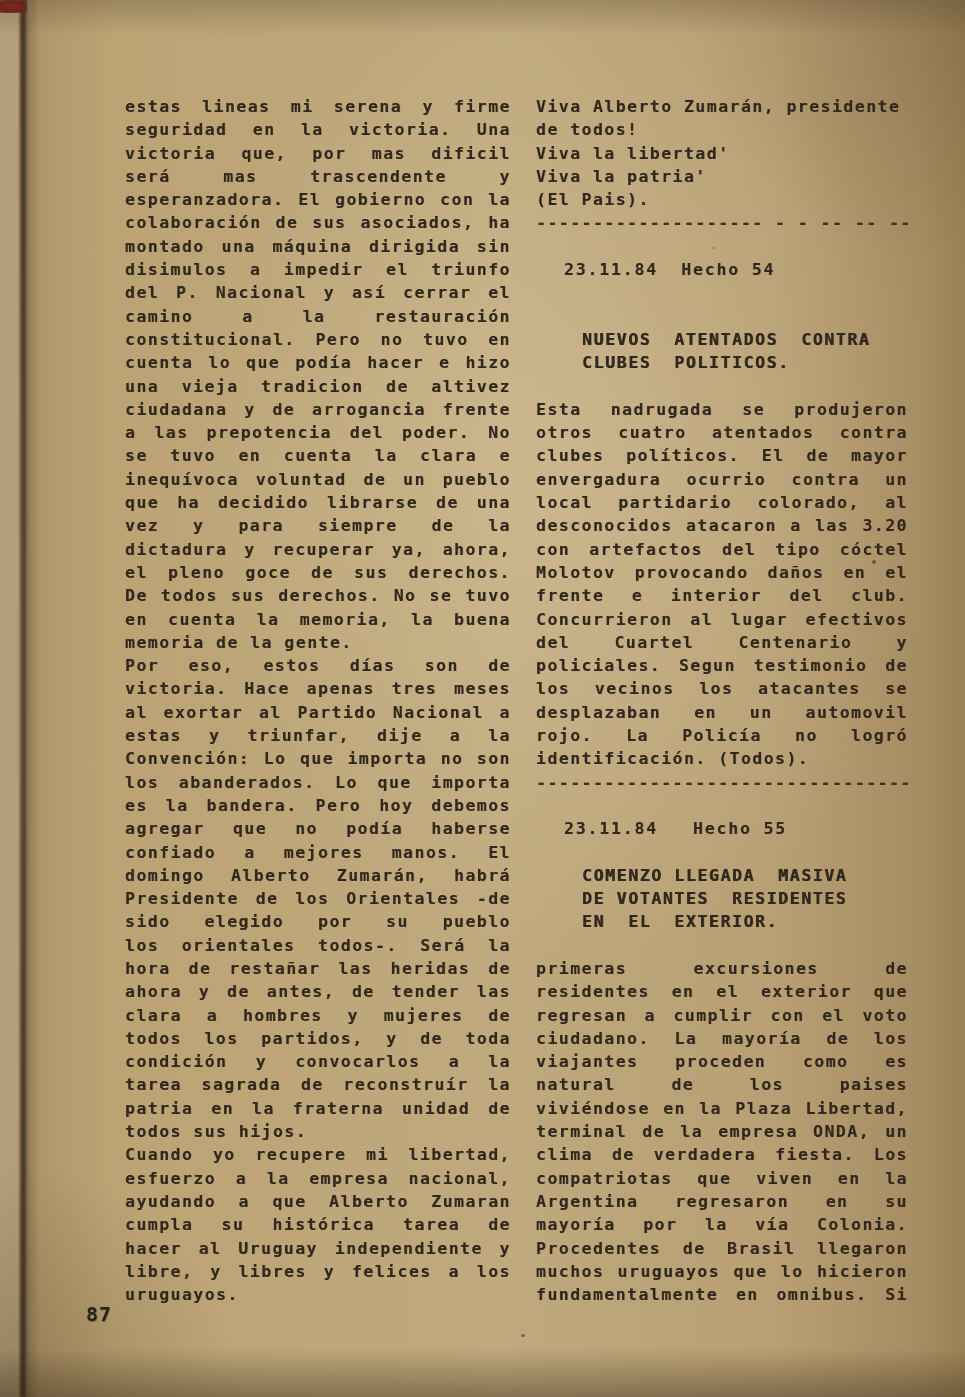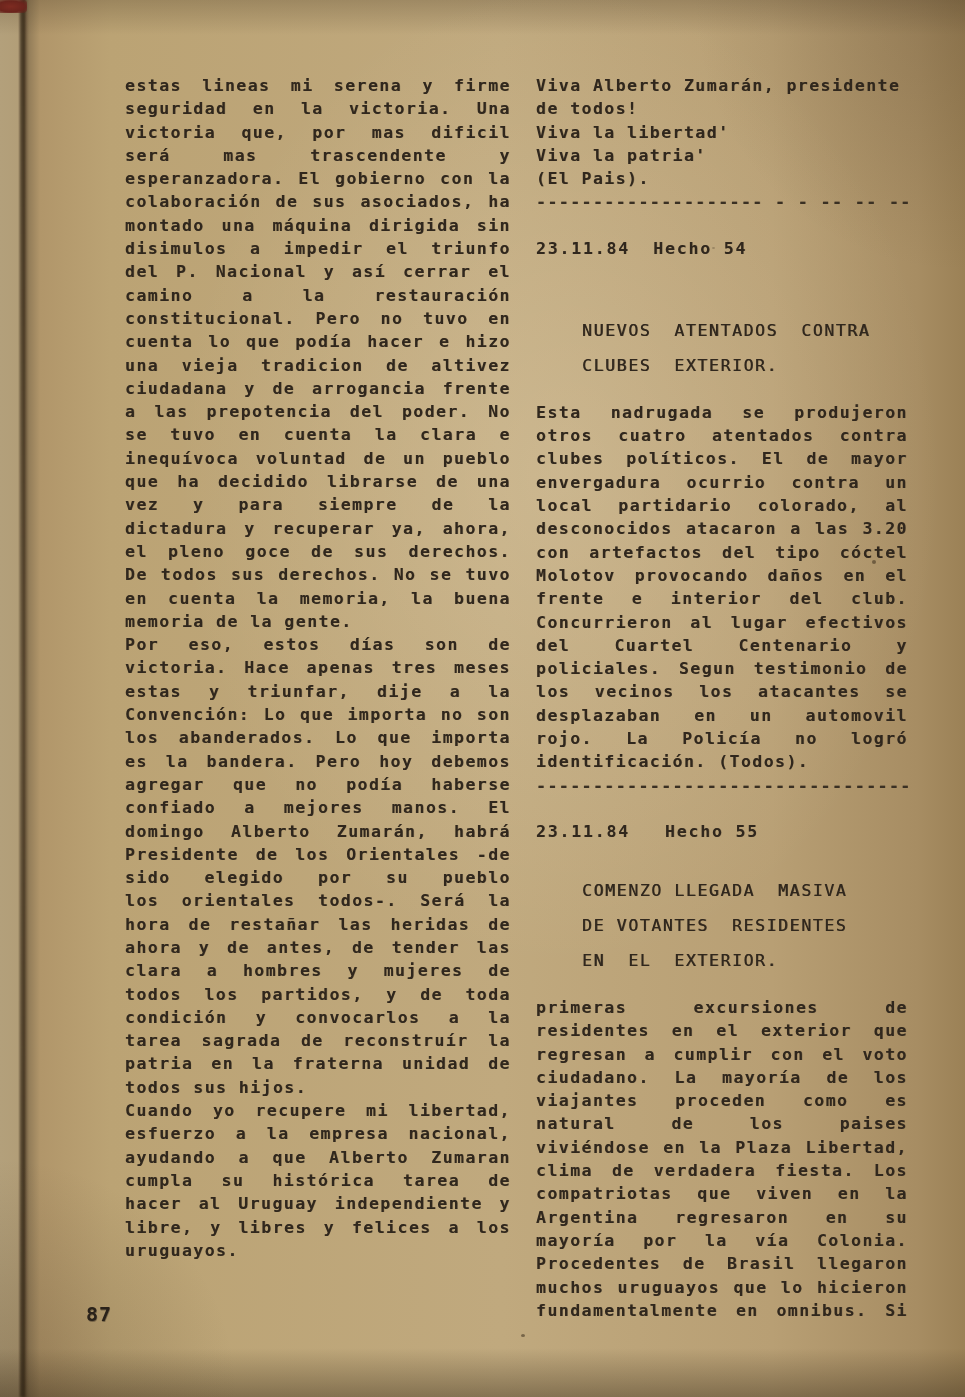--- a/index.html
+++ b/index.html
@@ -9,34 +9,34 @@
     overflow:hidden;
     font-family:"DejaVu Sans Mono", monospace;
     background:
       radial-gradient(circle at 100% 0%, rgba(92,72,46,0.28) 0%, rgba(92,72,46,0) 16%),
       radial-gradient(circle at 0% 100%, rgba(80,62,38,0.30) 0%, rgba(80,62,38,0) 14%),
       radial-gradient(ellipse 640px 820px at 58% 34%, rgba(255,243,216,0.20) 0%, rgba(255,243,216,0) 60%),
       linear-gradient(180deg, rgba(74,58,36,0.28) 0%, rgba(74,58,36,0) 2.5%, rgba(74,58,36,0) 96.5%, rgba(52,40,23,0.42) 100%),
       linear-gradient(90deg, #b3a07b 0px, #b29e78 18px, #5f4c33 24px, #937d59 29px, #b1966a 40px, #bba374 110px, #c0a97e 52%, #b89f74 80%, #a78d63 95%, #9b8156 100%);
   }
   .col{
-    position:absolute;top:74px;
+    position:absolute;top:95px;
     font-size:16.5px;line-height:23.3px;font-weight:700;
     letter-spacing:1.45px;
     color:#30271d;
     text-shadow:0.4px 0.4px 0.5px rgba(48,39,29,0.35);
   }
   #col-left{left:125px;width:386px;}
   #col-right{left:536px;width:372px;}
   .line{height:23.3px;overflow:hidden;white-space:pre;}
   .jl{white-space:normal;text-align:justify;text-align-last:justify;}
-  .hline{font-weight:400;padding-left:46px;letter-spacing:1.6px;
-         text-shadow:0.6px 0 0 rgba(48,39,29,0.8);margin-top:12px;}
+  .hline{font-weight:700;padding-left:46px;letter-spacing:1.6px;
+         text-shadow:0.6px 0 0 rgba(48,39,29,0.8);}
   .sep{color:#3a3023;}
-  .date{letter-spacing:1.8px;}
+  .date{letter-spacing:1.8px;margin-left:28px;}
   .page-number{
     position:absolute;left:86px;top:1303px;
     font:800 20px/22px "DejaVu Sans Mono", monospace;
     color:#2a221a;letter-spacing:1px;
     text-shadow:0.5px 0.5px 0.6px rgba(42,34,26,0.4);
   }
   .red-mark{
     position:absolute;left:0;top:0;width:27px;height:13px;
     background:radial-gradient(ellipse at 40% 50%, #7d2b21 0%, #6a241c 60%, rgba(95,31,24,0.25) 100%);
     border-radius:0 3px 4px 0;
@@ -82,20 +82,21 @@
       <div class="line jl">inequívoca voluntad de un pueblo</div>
       <div class="line jl">que ha decidido librarse de una</div>
       <div class="line jl">vez y para siempre de la</div>
       <div class="line jl">dictadura y recuperar ya, ahora,</div>
       <div class="line jl">el pleno goce de sus derechos.</div>
       <div class="line jl">De todos sus derechos. No se tuvo</div>
       <div class="line jl">en cuenta la memoria, la buena</div>
       <div class="line">memoria de la gente.</div>
       <div class="line jl">Por eso, estos días son de</div>
       <div class="line jl">victoria. Hace apenas tres meses</div>
+      <div class="line jl">al exortar al Partido Nacional a</div>
       <div class="line jl">estas y triunfar, dije a la</div>
       <div class="line jl">Convención: Lo que importa no son</div>
       <div class="line jl">los abanderados. Lo que importa</div>
       <div class="line jl">es la bandera. Pero hoy debemos</div>
       <div class="line jl">agregar que no podía haberse</div>
       <div class="line jl">confiado a mejores manos. El</div>
       <div class="line jl">domingo Alberto Zumarán, habrá</div>
       <div class="line jl">Presidente de los Orientales -de</div>
       <div class="line jl">sido elegido por su pueblo</div>
       <div class="line jl">los orientales todos-. Será la</div>
@@ -119,21 +120,21 @@
       <div class="line">Viva Alberto Zumarán, presidente</div>
       <div class="line">de todos!</div>
       <div class="line">Viva la libertad'</div>
       <div class="line">Viva la patria'</div>
       <div class="line">(El Pais).</div>
       <div class="line sep">-------------------- - - -- -- --</div>
       <div class="" style="height: 23.3px;"></div>
       <div class="line date">23.11.84  Hecho 54</div>
       <div class="" style="height: 46.6px;"></div>
       <div class="line hline">NUEVOS  ATENTADOS  CONTRA</div>
-      <div class="line hline">CLUBES  EXTERIOR.</div>
+      <div class="line hline">CLUBES  POLITICOS.</div>
       <div class="" style="height: 23.3px;"></div>
       <div class="line jl">Esta nadrugada se produjeron</div>
       <div class="line jl">otros cuatro atentados contra</div>
       <div class="line jl">clubes políticos. El de mayor</div>
       <div class="line jl">envergadura ocurrio contra un</div>
       <div class="line jl">local partidario colorado, al que</div>
       <div class="line jl">desconocidos atacaron a las 3.20</div>
       <div class="line jl">con artefactos del tipo cóctel</div>
       <div class="line jl">Molotov provocando daños en el</div>
       <div class="line jl">frente e interior del club.</div>
@@ -152,20 +153,21 @@
       <div class="line hline">DE VOTANTES  RESIDENTES</div>
       <div class="line hline">EN  EL  EXTERIOR.</div>
       <div class="" style="height: 23.3px;"></div>
       <div class="line jl">primeras excursiones de uruguayos</div>
       <div class="line jl">residentes en el exterior que</div>
       <div class="line jl">regresan a cumplir con el voto</div>
       <div class="line jl">ciudadano. La mayoría de los</div>
       <div class="line jl">viajantes proceden como es</div>
       <div class="line jl">natural de los paises limítrifes,</div>
       <div class="line jl">viviéndose en la Plaza Libertad,</div>
+      <div class="line jl">terminal de la empresa ONDA, un</div>
       <div class="line jl">clima de verdadera fiesta. Los</div>
       <div class="line jl">compatriotas que viven en la</div>
       <div class="line jl">Argentina regresaron en su</div>
       <div class="line jl">mayoría por la vía Colonia.</div>
       <div class="line jl">Procedentes de Brasil llegaron</div>
       <div class="line jl">muchos uruguayos que lo hicieron</div>
       <div class="line jl">fundamentalmente en omnibus. Si</div>
     </div>
 
   <div class="page-number">87</div>

